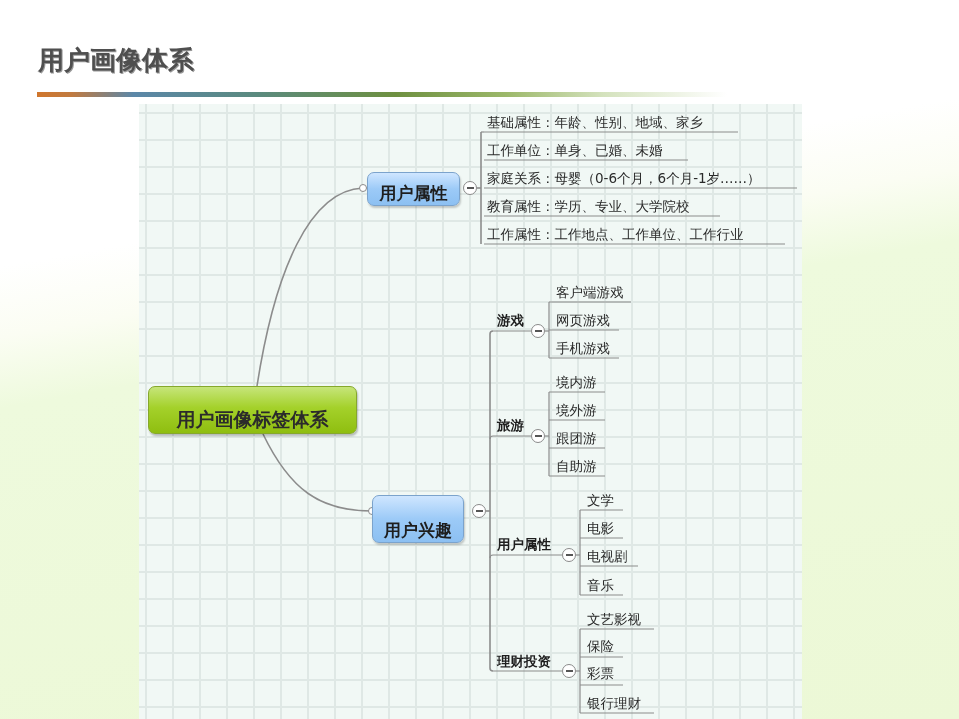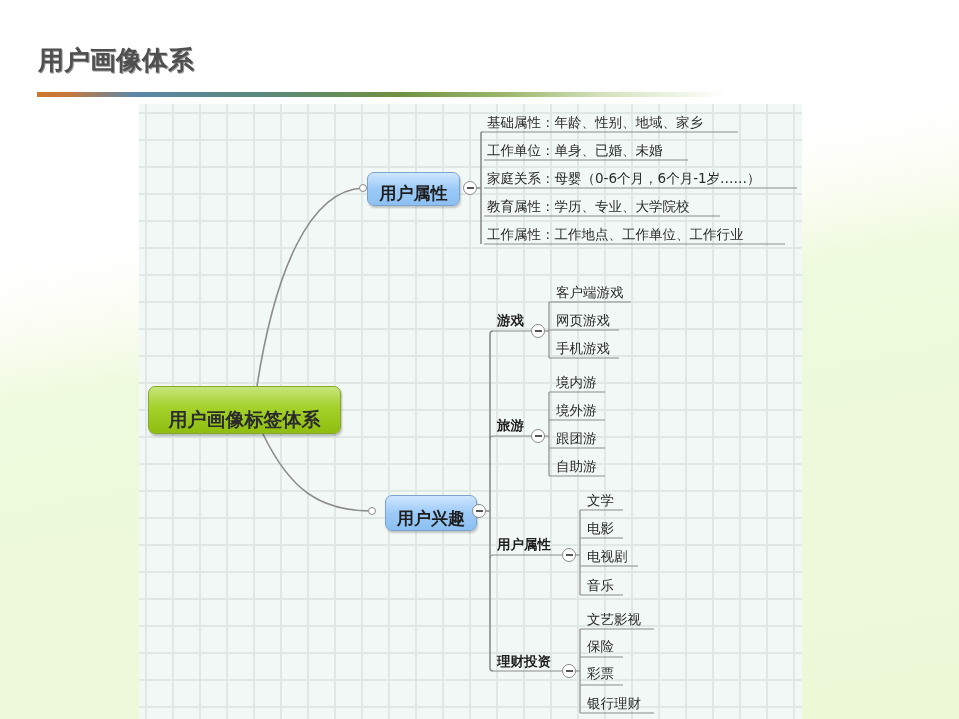--- a/index.html
+++ b/index.html
@@ -28,32 +28,32 @@
       linear-gradient(0deg, #dfe8e5 2px, transparent 2px);
     background-size: 27px 27px;
     background-position: 6px 10px;
   }
   svg.links { position: absolute; left: 0; top: 0; width: 959px; height: 719px; pointer-events: none; }
   .node {
     position: absolute; display: flex; align-items: flex-end; justify-content: center;
     font-weight: bold; color: #1e1e1e; border-radius: 7px;
   }
   .node-root {
-    left: 148px; top: 386px; width: 193px; height: 48px;
+    left: 148px; top: 386px; width: 209px; height: 48px;
     background: linear-gradient(180deg, #c6e57a 0%, #a4d12a 45%, #8fbe10 100%);
     border: 1px solid #86a82c; font-size: 19px; color: #2b2b2b;
     box-shadow: 1px 2px 2px rgba(0,0,0,0.25);
   }
   .node-main {
     background: linear-gradient(180deg, #cfe6ff 0%, #9ccaf7 50%, #8cc0f2 100%);
     border: 1px solid #7ba3cc; font-size: 17px;
     box-shadow: 1px 2px 2px rgba(0,0,0,0.2);
   }
   .node-attr { left: 367px; top: 172px; width: 93px; height: 34px; }
-  .node-interest { left: 385px; top: 495px; width: 92px; height: 36px; }
+  .node-interest { left: 372px; top: 495px; width: 92px; height: 48px; }
   .label {
     position: absolute; font-size: 13.5px; color: #2a2a2a; white-space: nowrap; line-height: 18px;
   }
   .label-bold { font-weight: bold; color: #1e1e1e; font-size: 13.5px; }
   .collapse {
     position: absolute; width: 14px; height: 14px; border-radius: 50%;
     background: #ffffff; border: 1px solid #8a8a8a;
     display: flex; align-items: center; justify-content: center;
   }
   .collapse::after { content: ""; width: 7px; height: 2px; background: #555; }

